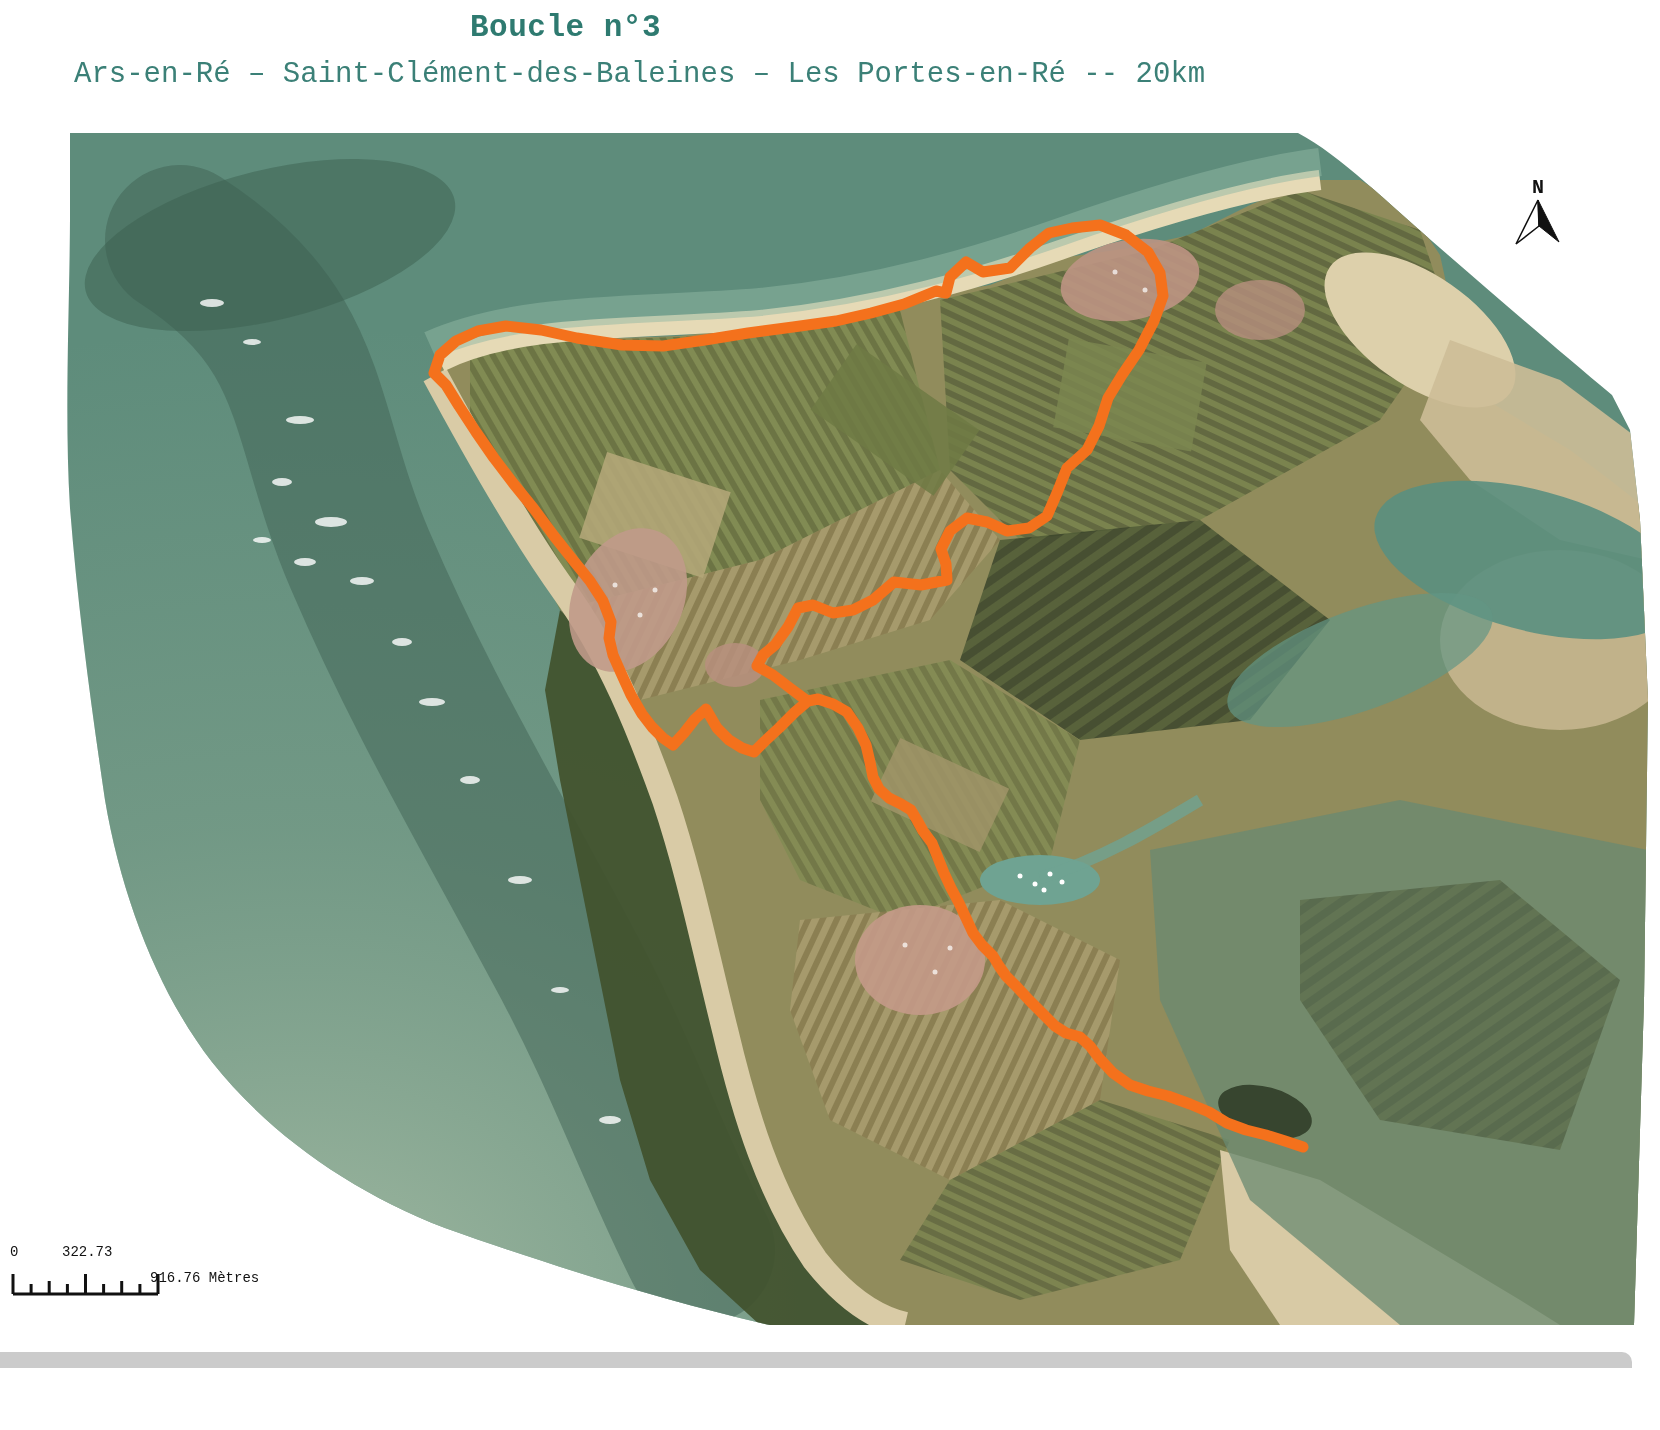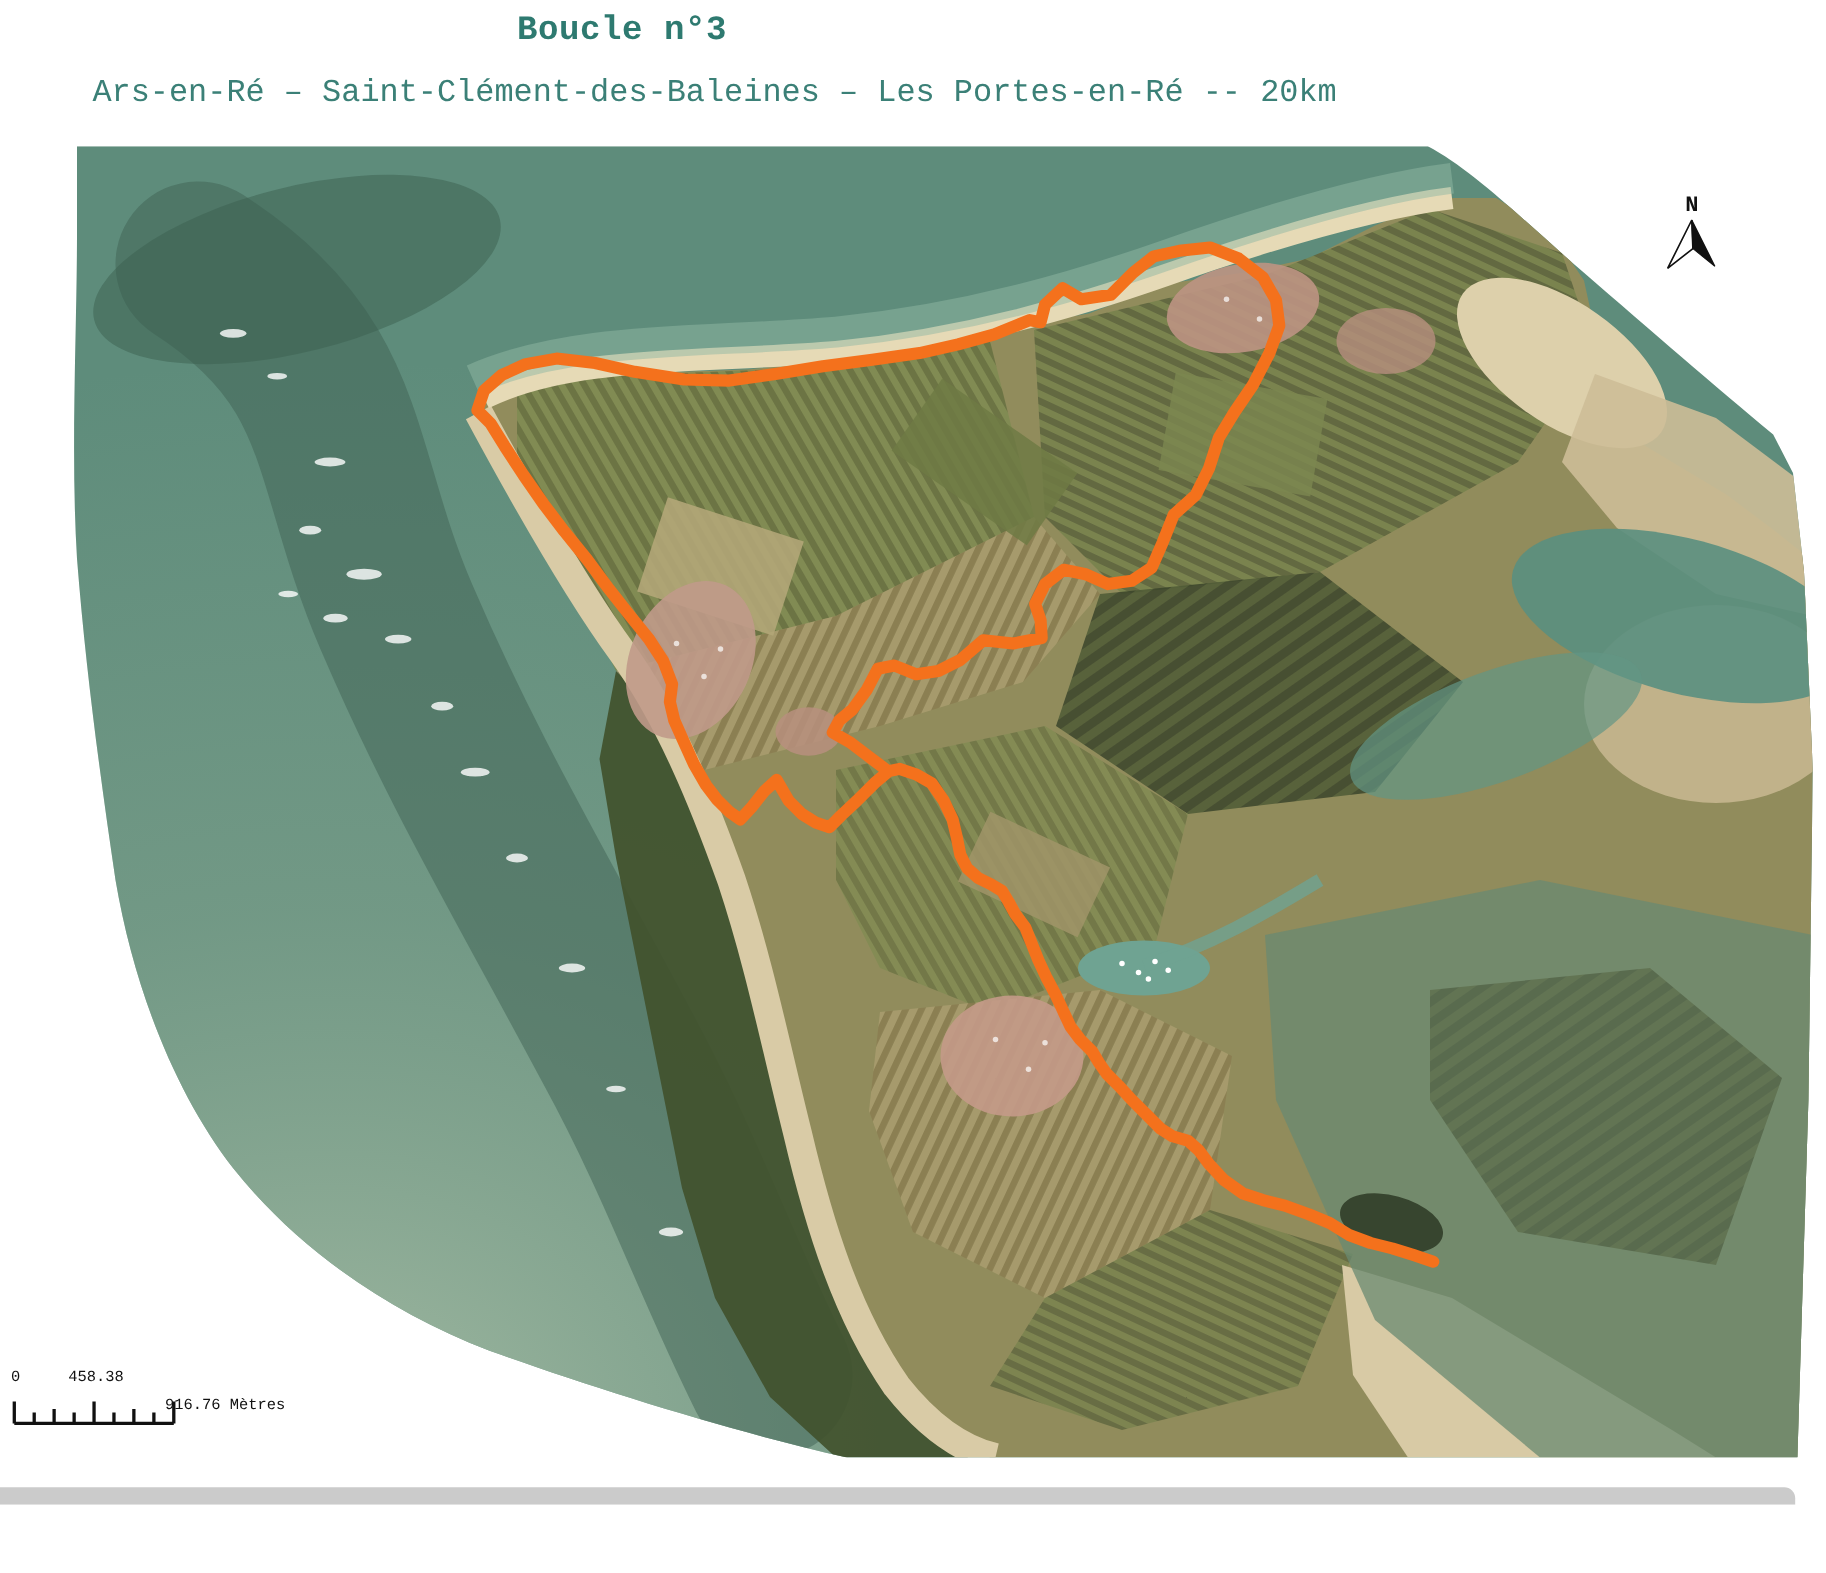--- a/index.html
+++ b/index.html
@@ -6,21 +6,21 @@
   .page{
     position:relative;width:1660px;height:1368px;background:#fff;
     font-family:Liberation Mono, monospace;overflow:hidden;
   }
   .map-title{
     position:absolute;left:470px;top:10px;margin:0;
     font-size:31px;font-weight:bold;color:var(--title_teal,#2e7a70);
     letter-spacing:.5px;
   }
   .map-subtitle{
-    position:absolute;left:72px;top:56px;margin:12px;
+    position:absolute;left:72px;top:56px;margin:2px;
     font-size:29px;font-weight:normal;color:var(--subtitle_teal,#3b8077);
   }
   .map-svg{position:absolute;left:0;top:0;}
   .route{
     fill:none;stroke:var(--route_orange,#f4711c);
     stroke-width:11;stroke-linecap:round;stroke-linejoin:round;
   }
   .north{position:absolute;left:1505px;top:176px;width:70px;height:86px;}
   .north-label{
     position:absolute;left:0;top:0;width:66px;text-align:center;
@@ -166,21 +166,21 @@
   <div class="north">
     <span class="north-label">N</span>
     <svg class="north-svg" width="70" height="66" viewBox="0 0 70 66">
       <polygon points="33,4 11,48 34,30" fill="#ffffff" stroke="#111111" stroke-width="1.5"></polygon>
       <polygon points="33,4 54,46 34,30" fill="#111111" stroke="#111111" stroke-width="1"></polygon>
     </svg>
   </div>
 
   <div>
     <span class="scale-label scale-start">0</span>
-    <span class="scale-label scale-mid">458.38</span>
+    <span class="scale-label scale-mid">322.73</span>
     <span class="scale-label scale-end">916.76 Mètres</span>
     <svg class="scale-ruler" width="170" height="34" viewBox="0 0 170 34">
       <g stroke="#111111" stroke-width="3">
         <line x1="5" y1="26" x2="150" y2="26"></line>
         <line x1="5" y1="6" x2="5" y2="26"></line>
         <line x1="23.1" y1="16" x2="23.1" y2="26"></line>
         <line x1="41.2" y1="13" x2="41.2" y2="26"></line>
         <line x1="59.4" y1="16" x2="59.4" y2="26"></line>
         <line x1="77.5" y1="6" x2="77.5" y2="26"></line>
         <line x1="95.6" y1="16" x2="95.6" y2="26"></line>

